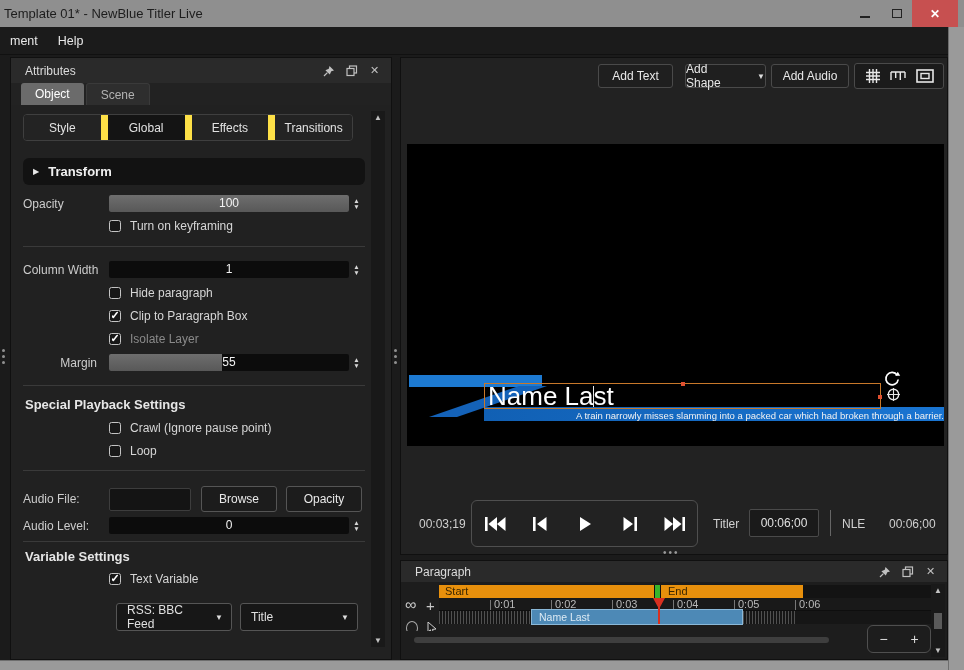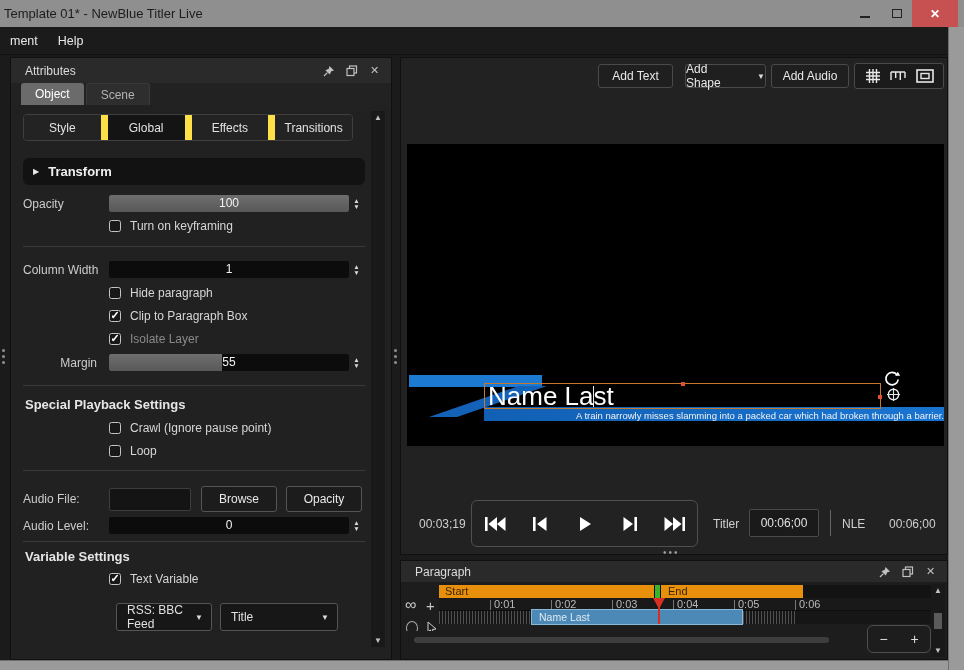--- a/index.html
+++ b/index.html
@@ -73,21 +73,21 @@
   .afrow { display:flex; align-items:center; margin-left:12px; }
   .afile-input { width:82px; height:23px; background:#141414; border:1px solid #3d3d3d; border-radius:2px; margin-right:10px; }
   .pbtn { height:26px; background:#1c1c1c; border:1px solid #555; border-radius:3px; color:#e8e8e8; font-size:12px; display:flex; align-items:center; justify-content:center; }
   .browse-btn { width:76px; margin-right:9px; }
   .remove-btn { width:76px; }
 
   .ddrow { display:flex; align-items:center; padding-left:105px; gap:8px; }
   .dropdown { height:28px; background:#171717; border:1px solid #555; border-radius:3px; display:flex; align-items:center; padding:0 8px 0 10px; }
   .dd-val { font-size:12px; color:#e0e0e0; flex:1; }
   .dd-arrow { font-size:8px; color:#ddd; margin-left:6px; }
-  .dd1 { width:96px; } .dd2 { width:118px; }
+  .dd1 { width:116px; } .dd2 { width:118px; }
 
   .vscroll { position:absolute; width:14px; background:#191919; display:flex; flex-direction:column; align-items:center; justify-content:space-between; padding:2px 0; }
   .attr-scroll { right:6px; top:53px; bottom:12px; }
   .sarrow { font-size:8px; color:#c2c2c2; }
 
   
   .preview-panel { position:absolute; left:400px; top:57px; width:548px; height:498px; background:#222; border:1px solid #101010; }
   .toolbar-btn { position:absolute; top:6px; height:24px; background:#1f1f1f; border:1px solid #4a4a4a; border-radius:3px; color:#e8e8e8; font-size:12px; display:flex; align-items:center; justify-content:center; gap:8px; }
   .icon-group { position:absolute; top:5px; height:26px; background:#1b1b1b; border:1px solid #4a4a4a; border-radius:3px; display:flex; align-items:center; justify-content:space-evenly; }
 

